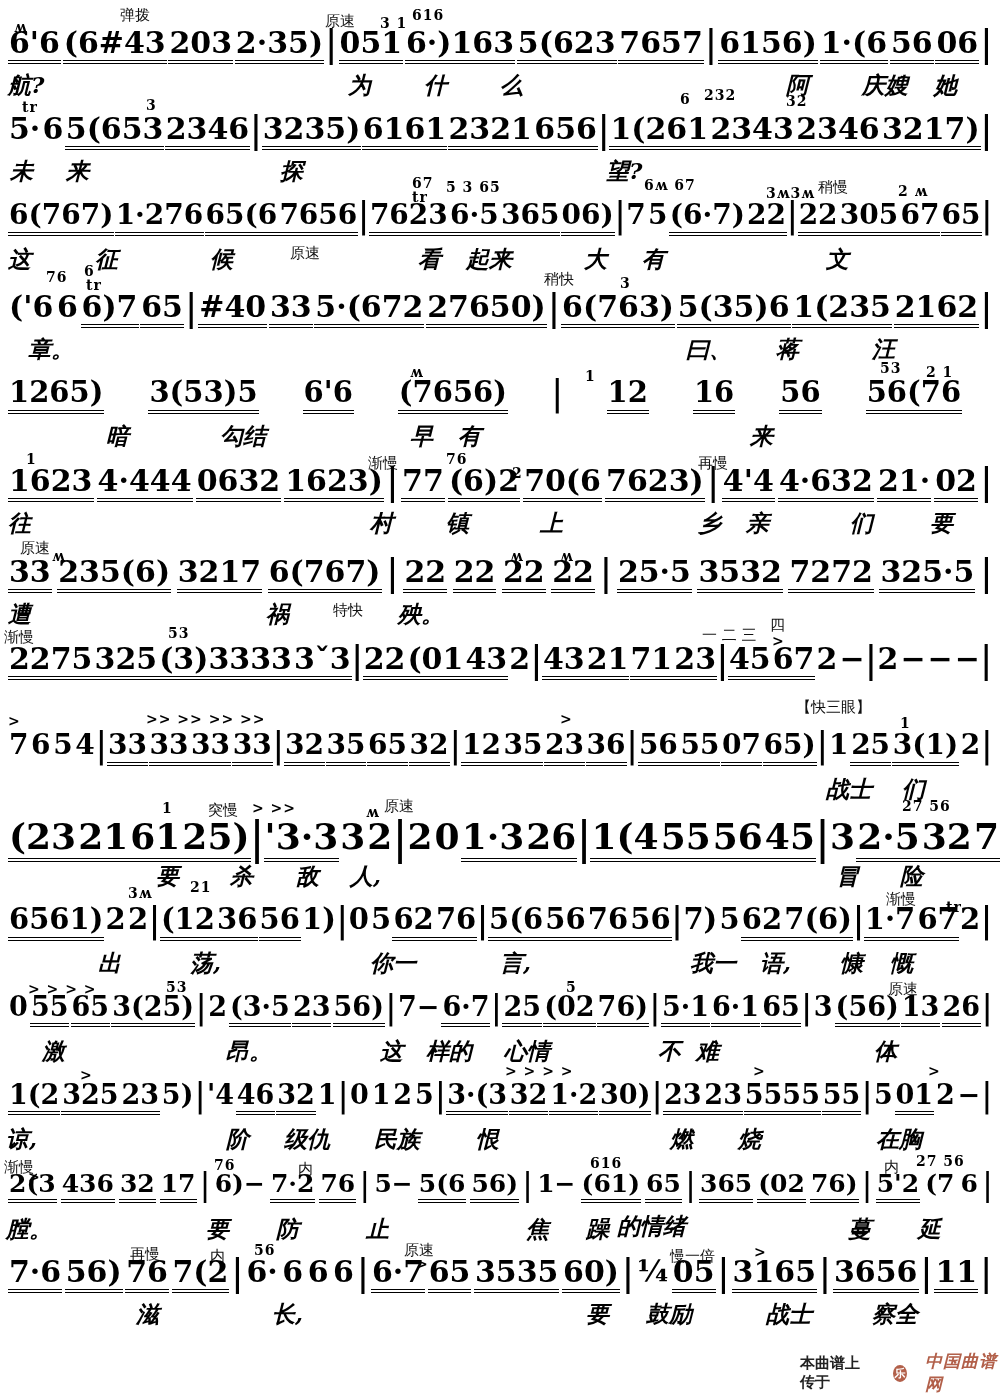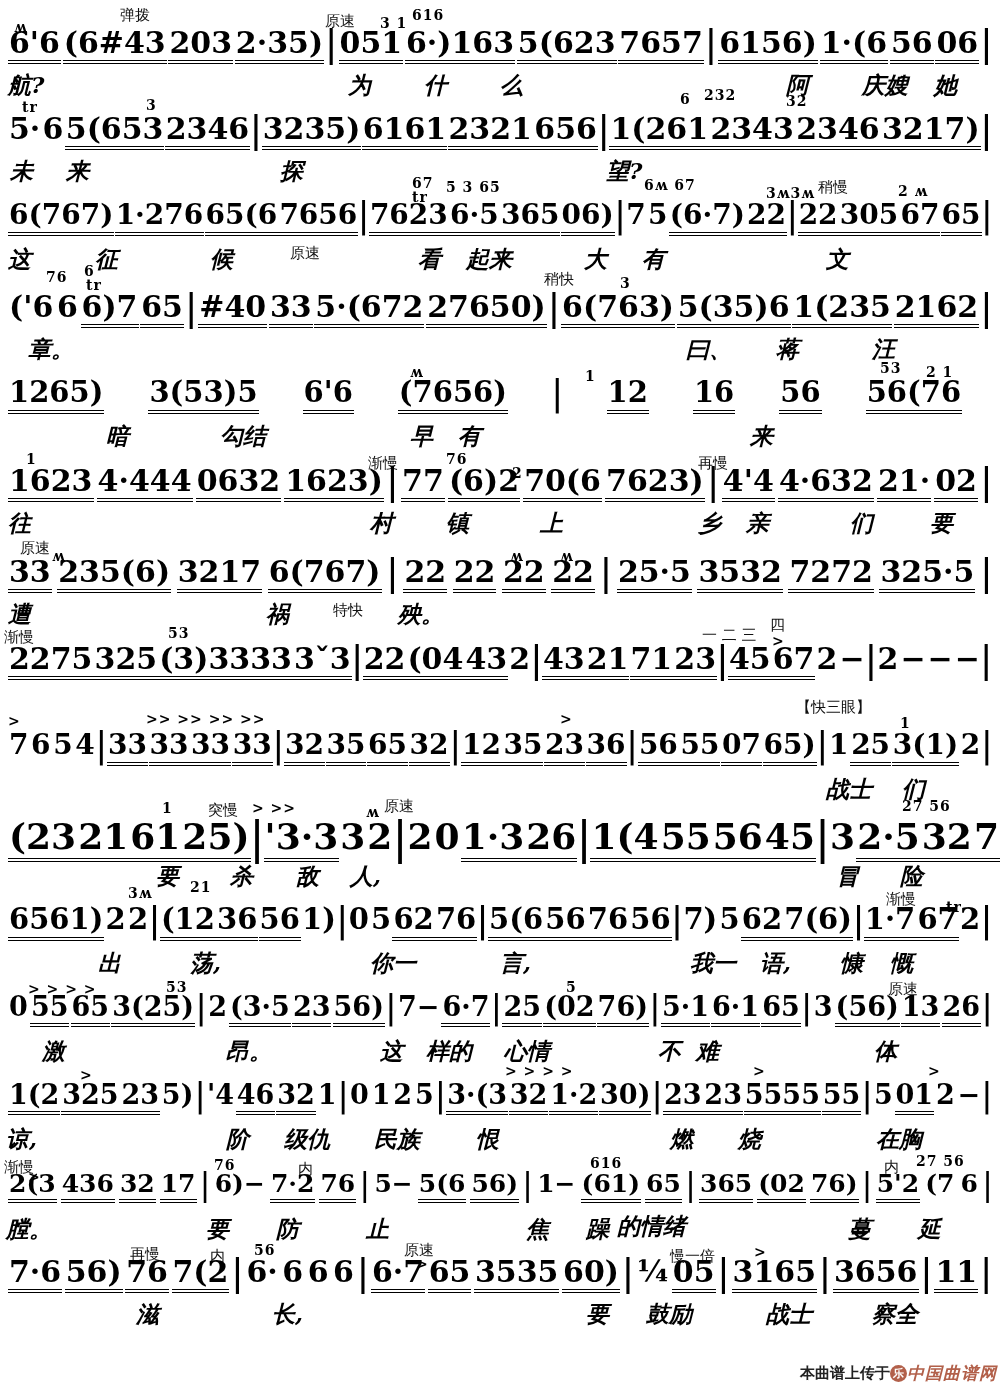--- a/index.html
+++ b/index.html
@@ -27,21 +27,21 @@
     position:absolute;font-family:"DejaVu Serif", serif;font-weight:700;font-size:14px;
     white-space:nowrap;line-height:1;letter-spacing:1px;
   }
   .lyr{
     position:absolute;top:58px;
     font-family:"DejaVu Serif", serif;font-style:italic;font-weight:700;
     font-size:23px;white-space:nowrap;line-height:1.1;
   }
   #footer{
     position:absolute;left:800px;top:1362px;height:22px;
-    display:flex;align-items:center;gap:0;
+    display:flex;align-items:center;gap:18px;
   }
   #footer .uploaded{font-family:"DejaVu Sans", sans-serif;font-size:15px;font-weight:700;color:#222;}
   #footer .logo{
     width:17px;height:17px;border-radius:50%;
     display:flex;align-items:center;justify-content:center;
     color:#fff;font-size:11px;font-weight:700;font-family:"DejaVu Sans", sans-serif;
   }
   #footer .brand{font-family:"DejaVu Serif", serif;font-style:italic;font-weight:900;font-size:17px;letter-spacing:1px;}
 </style>
 </head>
@@ -270,21 +270,21 @@
         <span class="tempo" style="left: 770px; top: -12px;">四</span>
         <span class="grace" style="left: 772px; top: 4px;">&gt;</span>
         <span class="tempo" style="left: 796px; top: 70px;">【快三眼】</span>
         <div class="notes">
           <span class="grp">2275</span>
           <span class="grp">325</span>
           <span class="grp">(3)3333</span>
           <span class="grp">3ˇ3</span>
           <span class="bar">|</span>
           <span class="grp">22</span>
-          <span class="grp">(04</span>
+          <span class="grp">(01</span>
           <span class="grp">43</span>
           <span class="plain">2</span>
           <span class="bar">|</span>
           <span class="grp">43</span>
           <span class="grp">21</span>
           <span class="grp">71</span>
           <span class="grp">23</span>
           <span class="bar">|</span>
           <span class="grp">45</span>
           <span class="grp">67</span>

